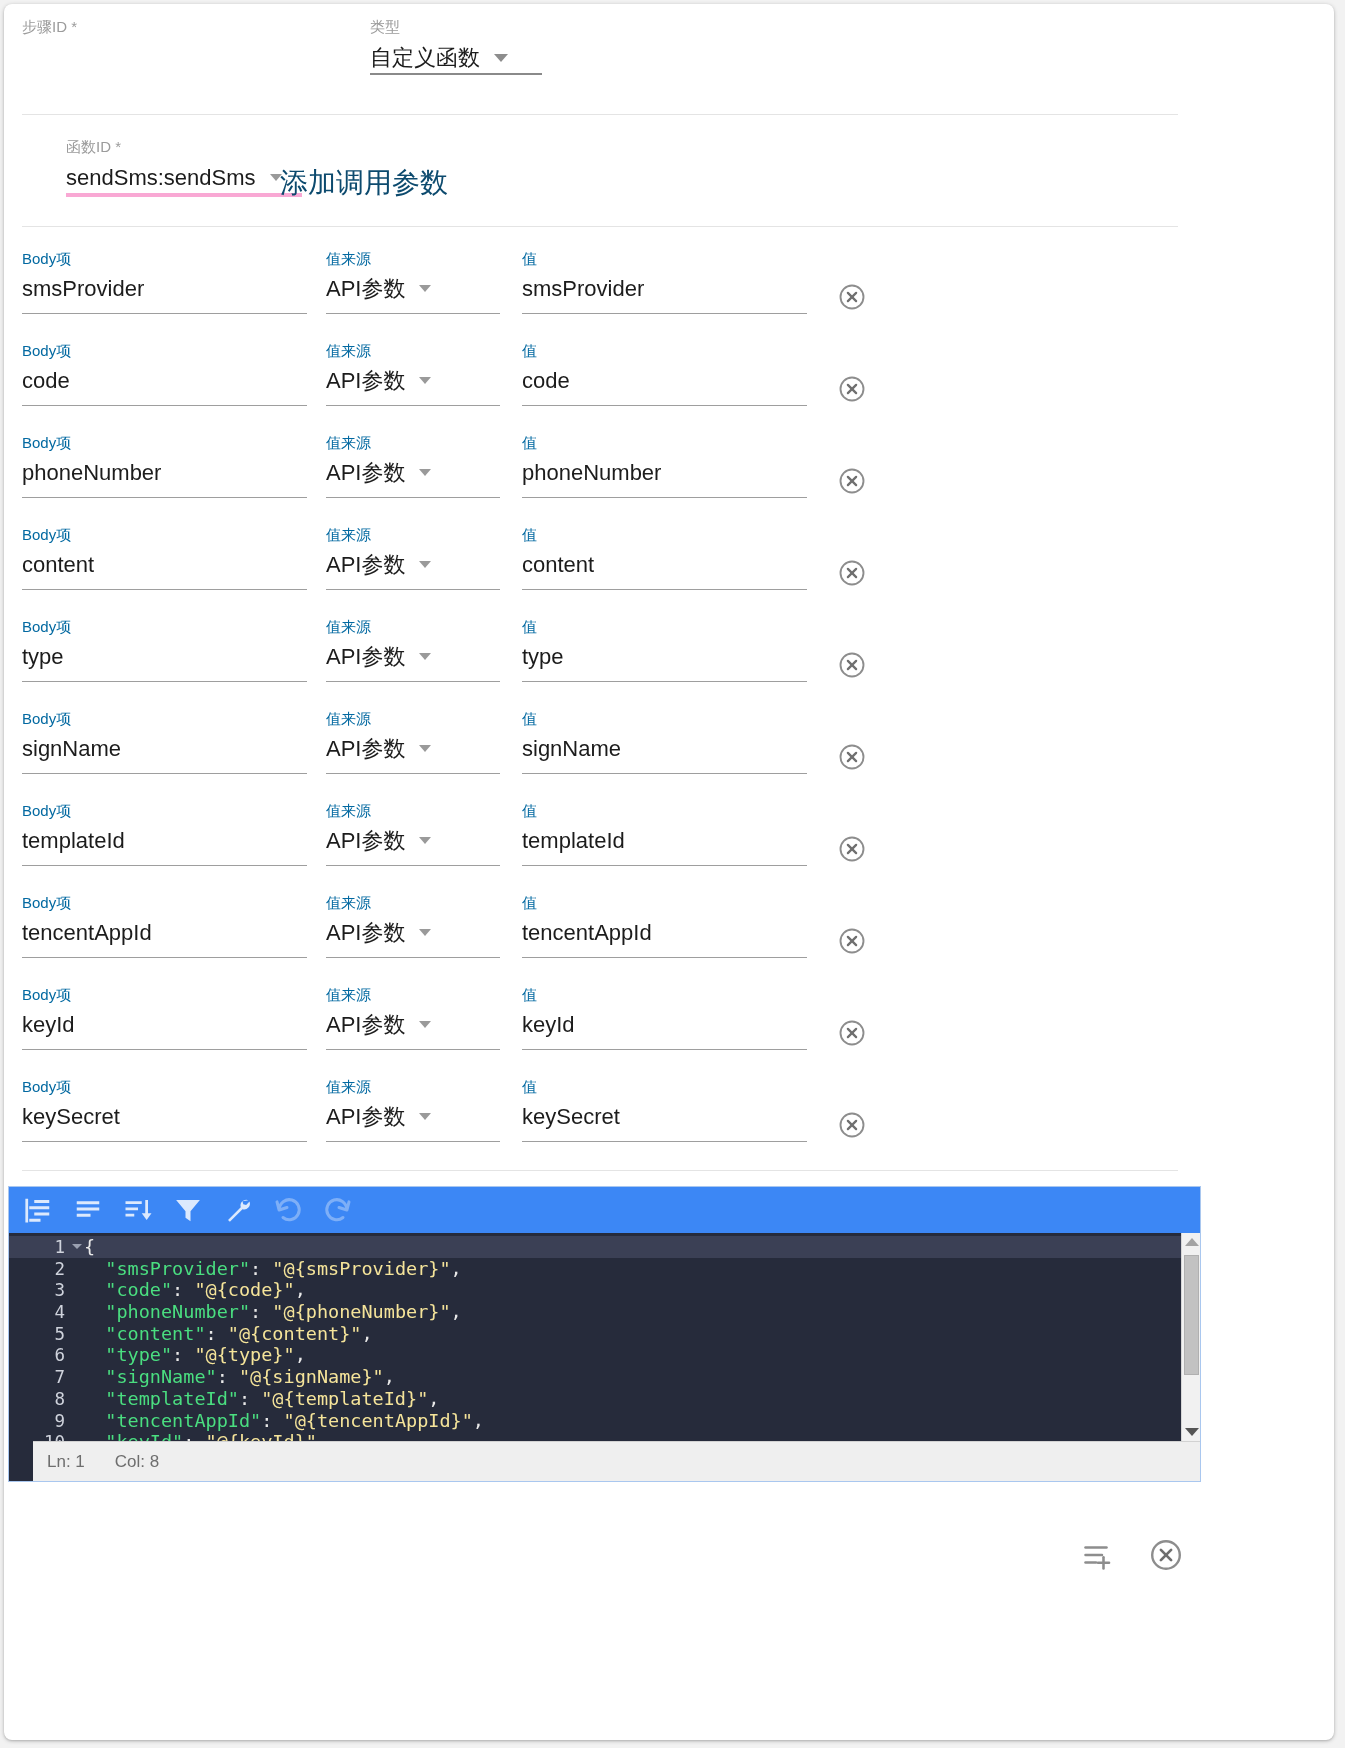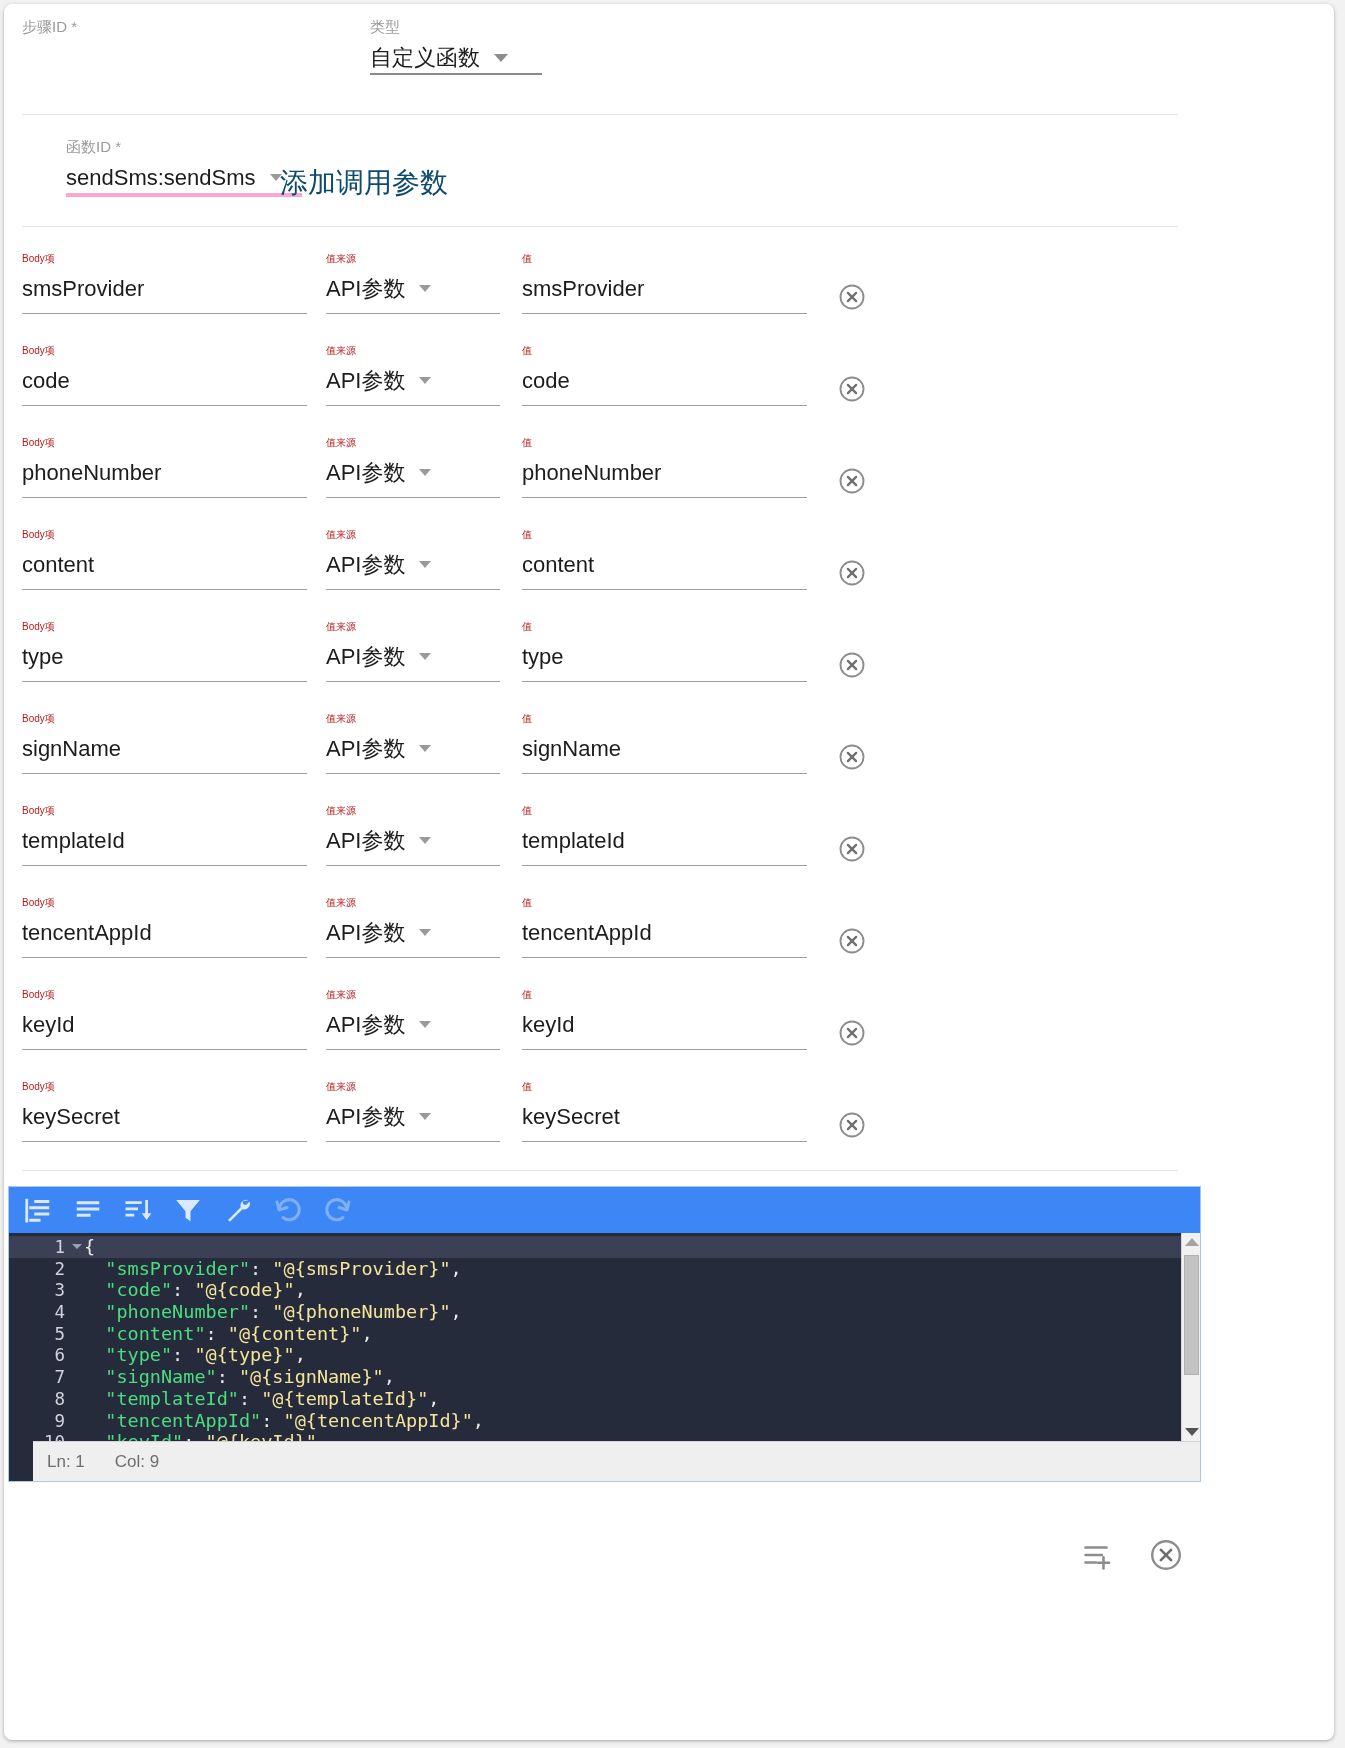--- a/index.html
+++ b/index.html
@@ -72,21 +72,21 @@
     position: absolute;
     left: 18px;
     width: 1156px;
     height: 1px;
     background: #e4e4e4;
   }
 
   
   .row { position: absolute; left: 0; width: 100%; height: 92px; }
   .cell { position: absolute; top: 0; }
-  .cell .field-label { font-size: 10px; color: #b91c1c; }
+  .cell .field-label { font-size: 15px; color: #0369a1; }
   .cell .field-value { font-size: 22px; color: #1c1c1c; padding-top: 6px; }
 
   .c-name  { left: 18px;  width: 285px; }
   .c-src   { left: 322px; width: 174px; }
   .c-val   { left: 518px; width: 285px; }
 
   .c-name .line, .c-src .line, .c-val .line {
     position: absolute; left: 0; bottom: 0; height: 1px;
     background: #9e9e9e; width: 100%;
   }
@@ -642,21 +642,21 @@
           </div>
         <div class="vs-thumb"></div>
         <div class="vs-arrow down">
             <span class="tri-down"></span>
           </div>
       </div>
     </div>
 
     <div class="editor-status">
       <span>Ln: 1</span>
-      <span>Col: 9</span>
+      <span>Col: 8</span>
     </div>
   </div>
 
   <div class="bottom-bar">
     <svg class="bb-icon" style="left:1073px; top:53px;" width="36" height="36" viewBox="0 0 24 24">
       <g stroke="#8d8d8d" stroke-width="1.7" stroke-linecap="round">
         <line x1="3" y1="7" x2="17" y2="7"></line>
         <line x1="3" y1="12" x2="14" y2="12"></line>
         <line x1="3" y1="17" x2="10" y2="17"></line>
         <line x1="15" y1="13.5" x2="15" y2="21"></line>

